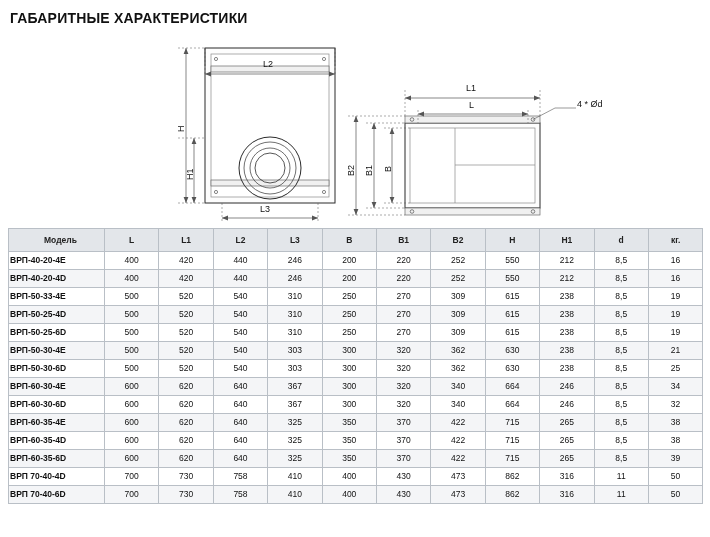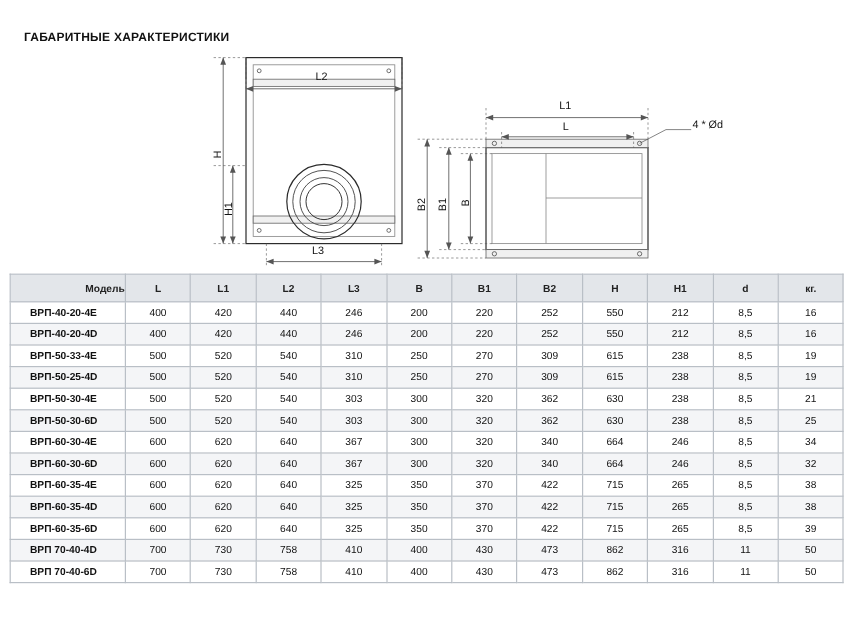--- a/index.html
+++ b/index.html
@@ -10,27 +10,26 @@
   body {
     width: 710px;
     height: 537px;
     font-family: "Liberation Sans", sans-serif;
     color: #000;
     overflow: hidden;
     position: relative;
   }
   .page-title {
     position: absolute;
-    left: 20px;
+    left: 10px;
     top: 10px;
-    font-size: 10px;
+    font-size: 14px;
     font-weight: bold;
     letter-spacing: 0.2px;
     color: #111;
-    margin-top: 16px;
   }
   
   .drawing {
     position: absolute;
     left: 0;
     top: 28px;
     width: 710px;
     height: 196px;
   }
   .lbl {
@@ -66,27 +65,27 @@
   }
   table.specs thead th {
     background: #e3e6ea;
     font-weight: bold;
     font-size: 8.5px;
     height: 22px;
     line-height: 22px;
     color: #222;
   }
   table.specs thead th:first-child {
-    text-align: right;
+    text-align: center;
     padding-left: 8px;
     margin-top: 46px;
   }
   table.specs tbody td:first-child {
     text-align: left;
-    padding-left: 16px;
+    padding-left: 1px;
     font-weight: bold;
     font-size: 8.5px;
   }
   table.specs tbody tr:nth-child(even) td {
     background: #f4f5f7;
   }
   table.specs tbody tr:nth-child(odd) td {
     background: #ffffff;
   }
   .col-model { width: 96px; }
@@ -288,20 +287,34 @@
           <td>310</td>
           <td>250</td>
           <td>270</td>
           <td>309</td>
           <td>615</td>
           <td>238</td>
           <td>8,5</td>
           <td>19</td>
         </tr>
         <tr>
+          <td>ВРП-50-25-6D</td>
+          <td>500</td>
+          <td>520</td>
+          <td>540</td>
+          <td>310</td>
+          <td>250</td>
+          <td>270</td>
+          <td>309</td>
+          <td>615</td>
+          <td>238</td>
+          <td>8,5</td>
+          <td>19</td>
+        </tr>
+        <tr>
           <td>ВРП-50-30-4E</td>
           <td>500</td>
           <td>520</td>
           <td>540</td>
           <td>303</td>
           <td>300</td>
           <td>320</td>
           <td>362</td>
           <td>630</td>
           <td>238</td>

